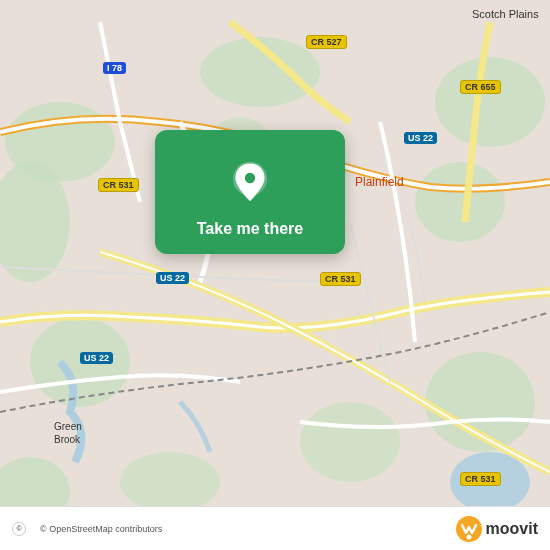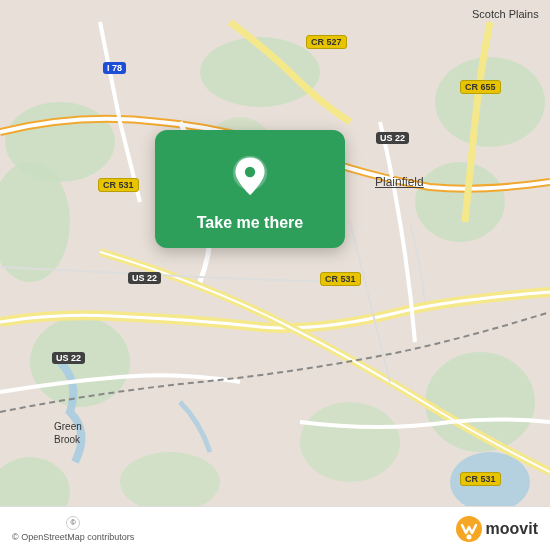--- a/index.html
+++ b/index.html
@@ -45,22 +45,21 @@
     #bottom-left {
       display: flex;
       flex-direction: column;
     }
 
     #osm-credit {
       font-size: 9px;
       color: #555;
       display: flex;
       align-items: center;
-      gap: 2px;
-      flex-direction: column;
+      gap: 14px;
     }
 
     #osm-logo {
       width: 14px;
       height: 14px;
       border-radius: 50%;
       background: white;
       border: 1px solid #ccc;
       display: flex;
       align-items: center;
@@ -97,21 +96,21 @@
     #action-card {
       position: absolute;
       top: 130px;
       left: 155px;
       width: 190px;
       background: #2e9e5b;
       border-radius: 12px;
       display: flex;
       flex-direction: column;
       align-items: center;
-      padding: 24px 16px 16px;
+      padding: 30px 16px 16px;
       box-shadow: 0 4px 16px rgba(0,0,0,0.25);
       cursor: pointer;
     }
 
     #pin-icon {
       width: 48px;
       height: 48px;
       margin-bottom: 12px;
     }
 
@@ -143,22 +142,23 @@
       font-weight: bold;
       padding: 1px 4px;
       white-space: nowrap;
     }
 
     .shield-blue {
       background: #1d4ed8;
       color: white;
     }
     .shield-green {
-      background: #404040;
+      background: #0369a1;
       color: white;
+      margin-left: 28px;
     }
 
     .shield-yellow {
       background: #e8c300;
       color: #333;
       border: 1px solid #b8a000;
     }
   </style>
 </head>
 <body>
@@ -208,21 +208,21 @@
     <path d="M 410 200 Q 420 240 425 280" stroke="#ddd" stroke-width="2" fill="none"></path>
     <path d="M 0 245 Q 100 250 200 255 Q 270 258 340 260" stroke="#ddd" stroke-width="2" fill="none"></path>
 
     <path d="M 0 390 Q 100 370 200 360 Q 300 350 400 330 Q 470 315 550 290" stroke="#888" stroke-width="2" fill="none" stroke-dasharray="6,4"></path>
   </svg>
 
   <div class="map-label" style="top: 8px; left: 472px; font-size: 11px; color: #333; line-height: 1.2;">
     <span>Scotch Plains</span>
   </div>
 
-  <div class="map-label" style="top: 175px; left: 375px; font-size: 12px; color: #404040; text-decoration: underline;">
+  <div class="map-label" style="top: 175px; left: 355px; font-size: 12px; color: #c2410c;">
     <span>Plainfield</span>
   </div>
 
   <div class="map-label" style="top: 420px; left: 10px; font-size: 10px; color: #333; line-height: 1.3; margin-left: 44px;">
     Green<br>Brook
   </div>
 
   <div class="road-shield shield-blue" style="top: 62px; left: 103px;">I 78</div>
 
   <div class="road-shield shield-yellow" style="top: 35px; left: 278px; margin-left: 28px;">CR 527</div>

